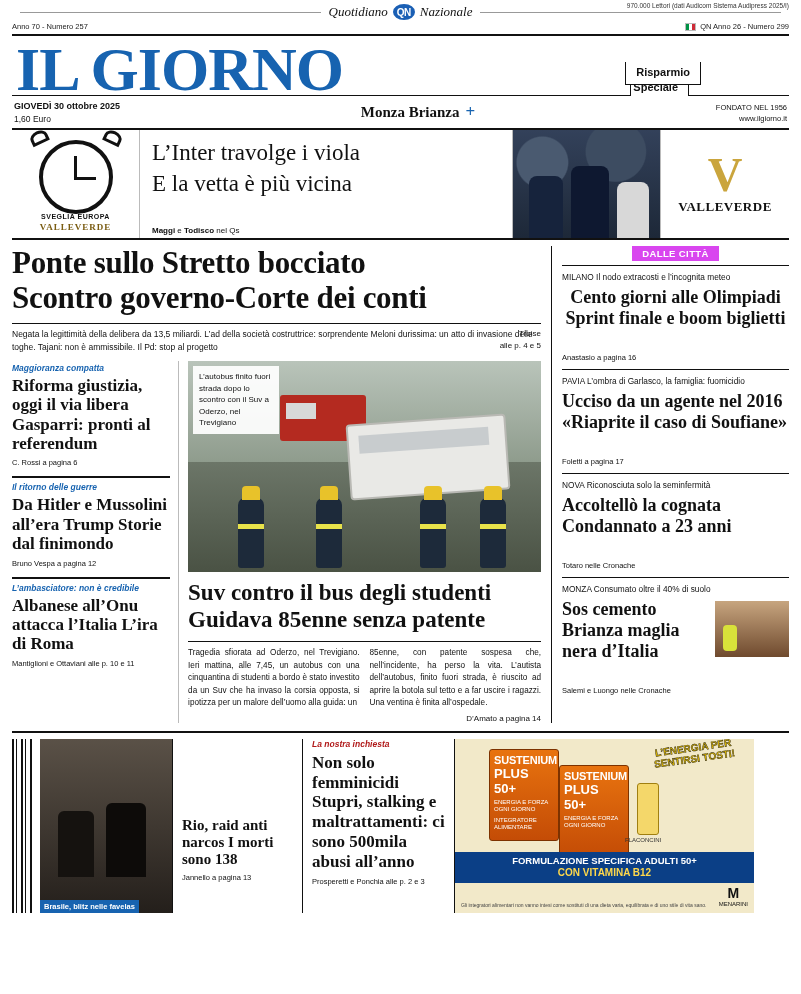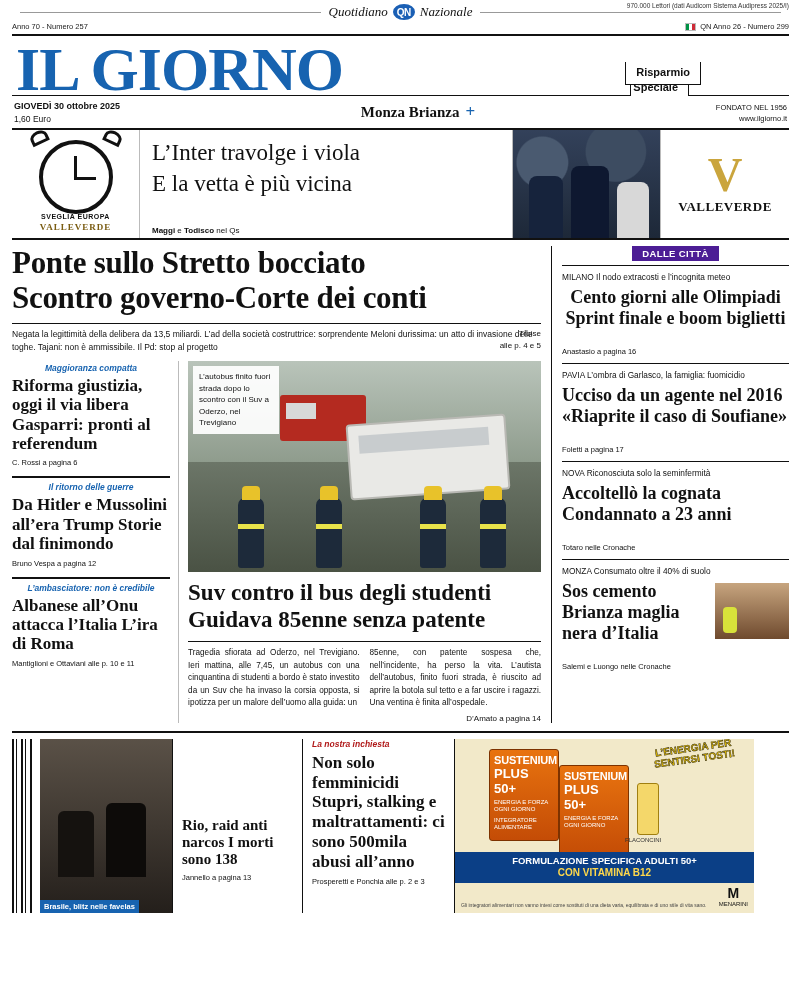--- a/index.html
+++ b/index.html
@@ -132,21 +132,21 @@
   }
   .lead-sign { position: absolute; right: 0; top: 4px; text-align: right; font-size: 8px; font-weight: bold; }
   .lead-sign span { display:block; font-weight: normal;}
 
   .lowgrid { display: flex; margin-top: 7px; }
   .lg-left { width: 168px; padding-right: 8px; border-right: 1px solid #bbb;}
   .lg-right { width: 364px; padding-left: 9px;}
 
   .brief { border-top: 2px solid #111; padding-top: 4px; margin-bottom: 9px;}
   .brief:first-child { border-top: none; padding-top: 0;}
-  .brief .kick { font-family: "Liberation Sans", sans-serif; font-size: 8.5px; color: #1763b0; font-weight: bold; font-style: italic; margin-bottom: 3px; text-align: center;}
+  .brief .kick { font-family: "Liberation Sans", sans-serif; font-size: 8.5px; color: #1763b0; font-weight: bold; font-style: italic; margin-bottom: 3px;}
   .brief .title { font-size: 17px; font-weight: bold; line-height: 1.14; }
   .brief .byline { font-family: "Liberation Sans", sans-serif; font-size: 7.5px; margin-top: 5px; font-weight: bold;}
   .brief .byline span { font-weight: normal;}
 
   .photo-main { width: 100%; height: 211px; position: relative; overflow: hidden; background: #7e8a7a; }
   .pm-sky { position:absolute; left:0; right:0; top:0; height:48%; background: linear-gradient(#b9c4ba, #8f9c8d);}
   .pm-ground { position:absolute; left:0; right:0; bottom:0; height:52%; background: linear-gradient(#6c7668,#4a5244);}
   .pm-bus { position:absolute; left: 160px; top: 58px; width: 160px; height: 76px; background:#e9e9e6; border: 2px solid #b9b9b4; border-radius: 4px; transform: rotate(-4deg);}
   .pm-bus:after { content:""; position:absolute; left: 10px; top: 10px; width: 130px; height: 18px; background:#c8ccce;}
   .pm-truck { position:absolute; left: 92px; top: 34px; width: 86px; height: 46px; background:#b42a20; border-radius:3px;}
@@ -162,27 +162,27 @@
   }
 
   .sec-title { font-size: 23px; font-weight: bold; line-height: 1.16; margin-top: 8px;}
   .sec-body { display: flex; gap: 10px; margin-top: 8px; border-top: 1px solid #111; padding-top: 5px;}
   .sec-body .c { flex: 1; font-family: "Liberation Sans", sans-serif; font-size: 8.2px; line-height: 1.52; text-align: justify;}
   .sec-sign { text-align: right; font-family: "Liberation Sans", sans-serif; font-size: 8px; font-weight: bold; margin-top: 4px;}
   .sec-sign span { font-weight: normal; }
 
   
   .dc-head { display:flex; align-items:center; justify-content:center; border-bottom: 1px solid #111; padding-bottom: 4px;}
-  .dc-badge { background:#4c1d95; color:#fff; font-family:"Liberation Sans", sans-serif; font-size: 9.5px; font-weight: bold; padding: 2px 10px; letter-spacing: .4px;}
+  .dc-badge { background:#d946ef; color:#fff; font-family:"Liberation Sans", sans-serif; font-size: 9.5px; font-weight: bold; padding: 2px 10px; letter-spacing: .4px;}
   .rc-item { border-bottom: 1px solid #111; padding: 6px 0 7px 0; }
   .rc-kick { font-family:"Liberation Sans", sans-serif; font-size: 8.3px; font-weight: bold; color:#1763b0; margin-bottom: 4px; line-height:1.35;}
   .rc-kick span { color:#111; font-weight: normal; }
   .rc-title { font-size: 18px; font-weight: bold; line-height: 1.16; }
   .rc-title.center { text-align: center; }
-  .rc-by { font-family:"Liberation Sans", sans-serif; font-size: 7.5px; font-weight: bold; margin-top: 18px;}
+  .rc-by { font-family:"Liberation Sans", sans-serif; font-size: 7.5px; font-weight: bold; margin-top: 24px;}
   .rc-by span { font-weight: normal;}
   .rc-photo { float: right; width: 74px; height: 56px; margin: 2px 0 2px 6px; position: relative; overflow:hidden; background:#8e5a3a;}
   .rc-photo .a { position:absolute; inset:0; background: linear-gradient(#c7a57f,#6f4a2e);}
   .rc-photo .b { position:absolute; left:8px; bottom:6px; width:14px; height:26px; background:#d8e23a; border-radius:4px;}
 
   
   .bottom { display: flex; border-top: 2px solid #111; margin-top: 8px; padding-top: 6px; height: 182px;}
   .barcode { width: 22px; margin-right: 6px; background: repeating-linear-gradient(90deg,#111 0 2px,#fff 2px 4px, #111 4px 5px, #fff 5px 9px); }
   .bb-photo { width: 132px; position: relative; overflow: hidden; background:#2a2a2a;}
   .bb-photo .sky { position:absolute; inset:0; background: linear-gradient(#5a5147,#241f1b);}

